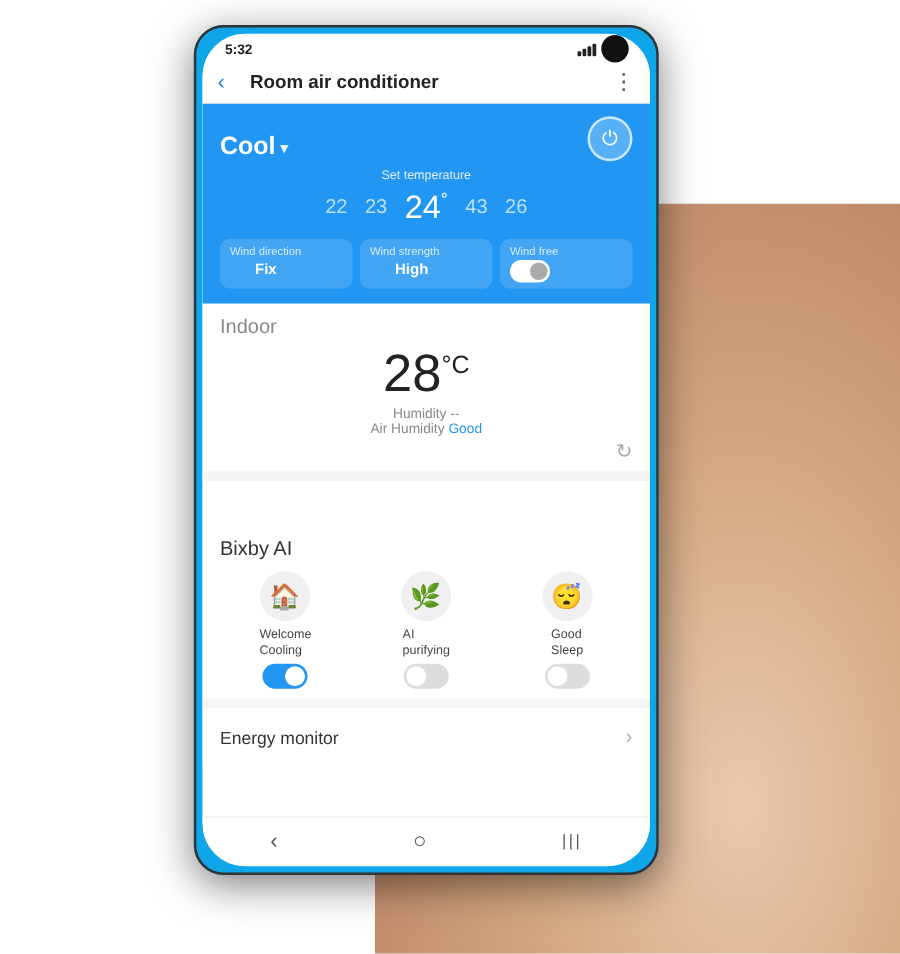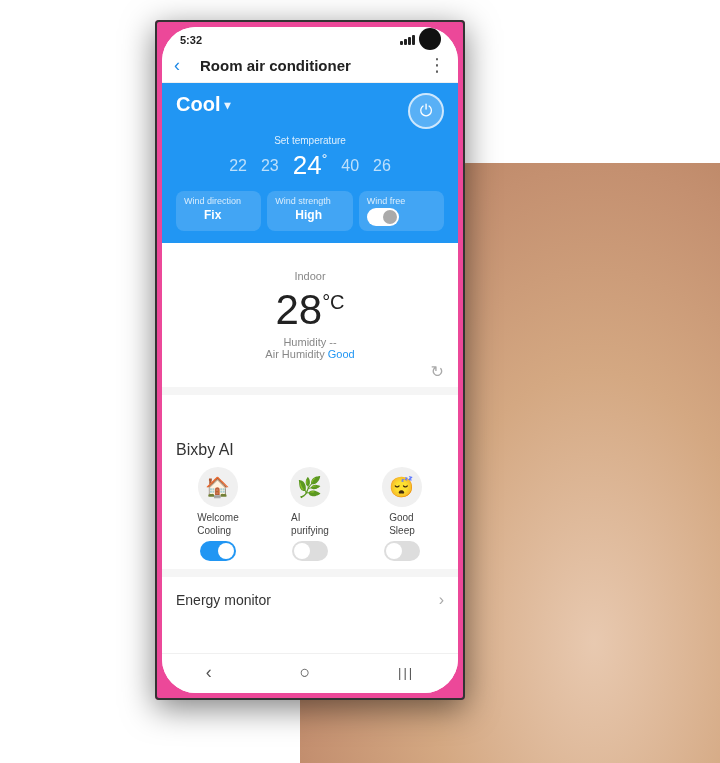--- a/index.html
+++ b/index.html
@@ -33,24 +33,24 @@
       background: radial-gradient(ellipse at 70% 80%, #e8c9b0 0%, #d4a882 40%, #c49070 70%, #b07858 100%);
       border-radius: 40% 0 0 0;
       z-index: 0;
     }
 
     
     .phone {
       position: absolute;
       left: 155px;
       top: 20px;
-      width: 310px;
+      width: 372px;
       height: 680px;
-      background: #ec4899;
-      border-radius: 4px;
+      background: #0ea5e9;
+      border-radius: 24px;
       box-shadow: 0 8px 32px rgba(0,0,0,0.5), inset 0 0 0 2px #333;
       z-index: 2;
       overflow: hidden;
     }
 
     .phone-inner {
       position: absolute;
       left: 7px;
       top: 7px;
       right: 7px;
@@ -102,21 +102,21 @@
     .header-title { flex: 1; font-size: 15px; font-weight: 600; color: #222; margin-left: 12px; }
     .header-dots { color: #555; font-size: 18px; }
 
     
     .blue-panel {
       background: #2196f3;
       padding: 10px 14px 12px;
     }
     .mode-row {
       display: flex;
-      align-items: flex-start;
+      align-items: flex-end;
       justify-content: space-between;
       margin-bottom: 6px;
     }
     .mode-label {
       color: #fff;
       font-size: 20px;
       font-weight: 600;
       display: flex;
       align-items: center;
       gap: 4px;
@@ -201,25 +201,24 @@
       top: 2px;
     }
 
     
     .indoor-section {
       background: #fff;
       padding: 10px 14px 6px;
       border-bottom: 8px solid #f5f5f5;
     }
     .indoor-title {
-      text-align: center;
-      font-size: 11px;
+      text-align: left;
+      font-size: 16px;
       color: #888;
       margin-bottom: 4px;
-      margin-top: 17px;
     }
     .indoor-temp {
       text-align: center;
       font-size: 42px;
       font-weight: 300;
       color: #222;
     }
     .indoor-temp-unit { font-size: 20px; vertical-align: super; }
     .indoor-humidity {
       text-align: center;
@@ -376,21 +375,21 @@
             <span>⏻</span>
           </div>
         </div>
 
         <div class="set-temp-label">Set temperature</div>
 
         <div class="temp-row">
           <span class="temp-num">22</span>
           <span class="temp-num">23</span>
           <span class="temp-num active">24<span class="temp-super">°</span></span>
-          <span class="temp-num">40</span>
+          <span class="temp-num">43</span>
           <span class="temp-num">26</span>
         </div>
 
         <div class="controls-row">
           <div class="ctrl-item">
             <div class="ctrl-label-top">Wind direction</div>
             <div class="ctrl-value">Fix</div>
           </div>
           <div class="ctrl-item">
             <div class="ctrl-label-top">Wind strength</div>

